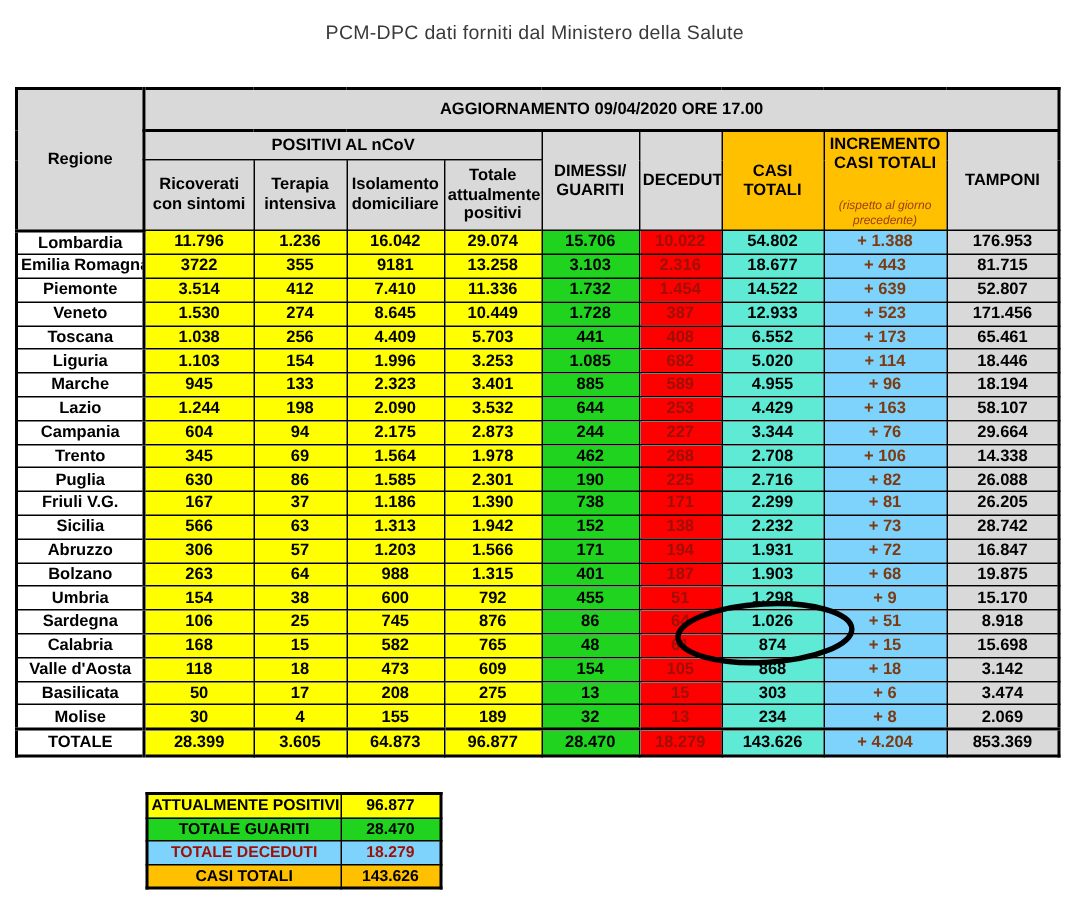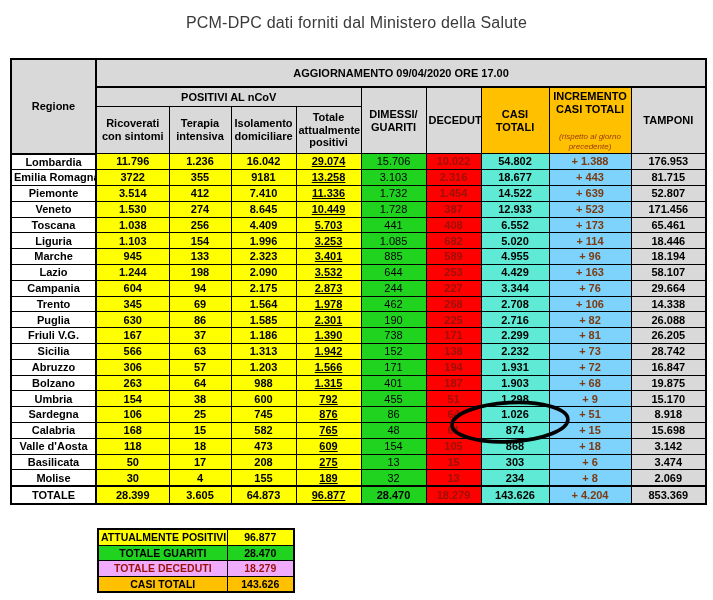--- a/index.html
+++ b/index.html
@@ -2,58 +2,58 @@
 <html><head>
 <meta charset="utf-8">
 <style>
   html,body{margin:0;padding:0;}
   body{
     width:713px;height:600px;position:relative;background:#ffffff;
     font-family:"Liberation Sans", sans-serif;color:#000;overflow:hidden;
   }
   .page-title{
     position:absolute;top:14px;left:0;width:713px;text-align:center;
-    font-size:16px;color:#3a3a3a;letter-spacing:.2px;
+    font-size:13px;color:#3a3a3a;letter-spacing:.2px;
   }
   
   .main-table-wrap{position:absolute;left:10px;top:58px;}
   table.main{border-collapse:collapse;table-layout:fixed;width:695px;border:2px solid #000;}
   table.main td,table.main th{
     border:1px solid #000;padding:0 2px;text-align:center;vertical-align:middle;
     font-size:11px;line-height:1.15;overflow:hidden;white-space:nowrap;
   }
   .h-banner{height:26px;font-size:12.5px;font-weight:bold;background:#d9d9d9;border-bottom:2px solid #000 !important;margin-left:36px;}
   .h-group{height:18px;font-size:11px;font-weight:bold;background:#d9d9d9;}
   .h-sub{height:46px;font-size:10.5px;font-weight:bold;background:#d9d9d9;white-space:normal !important;}
   .h-region{background:#d9d9d9;font-weight:bold;font-size:11px;border-right:2px solid #000 !important;border-bottom:2px solid #000 !important;}
   .h-orange{background:#ffc000 !important;}
   .incr-note{display:block;font-weight:normal;font-style:italic;font-size:8px;color:#9c3a12;margin-top:17px;}
   tr.data-row td{height:14.8px;}
   td.c-region{background:#ffffff;font-weight:bold;border-right:2px solid #000 !important;}
   td.c-num{background:#ffff00;font-weight:600;}
-  td.c-numb{background:#ffff00;font-weight:bold;text-decoration:underline;}
-  td.c-green{background:#1fd31f;font-weight:normal;}
+  td.c-numb{background:#ffff00;font-weight:bold;}
+  td.c-green{background:#1fd31f;font-weight:bold;}
   td.c-red{background:#ff0000;font-weight:bold;color:#9c1006;}
   td.c-orange{background:#5eead4;font-weight:bold;}
   td.c-incr{background:#7dd3fc;font-weight:600;color:#7d3a10;font-size:10.5px;}
   td.c-gray{background:#d9d9d9;font-weight:bold;}
   tr.totale-row td{border-top:2px solid #000 !important;height:16px;font-weight:bold !important;}
   thead th{border-bottom:2px solid #000;}
   
   .annotation-ellipse{position:absolute;left:448px;top:398px;width:128px;height:50px;transform:rotate(-3deg);pointer-events:none;}
   
   .summary-wrap{position:absolute;left:97px;top:528px;}
   table.summary{border-collapse:collapse;table-layout:fixed;width:196px;border:2px solid #000;padding-left:24px;}
   table.summary td{
     border:1px solid #000;height:14.5px;text-align:center;font-size:10.5px;
     font-weight:bold;padding:0 2px;white-space:nowrap;
   }
   .sum-yellow{background:#ffff00;color:#000;}
   .sum-green{background:#1fd31f;color:#000;}
-  .sum-red{background:#f0abfc;color:#9c1006;}
+  .sum-red{background:#7dd3fc;color:#9c1006;}
   .sum-orange{background:#ffc000;color:#000;}
 </style>
 </head>
 <body>
 
 <div class="page-title">PCM-DPC dati forniti dal Ministero della Salute</div>
 
 <div class="main-table-wrap">
   <table class="main">
     <colgroup>

